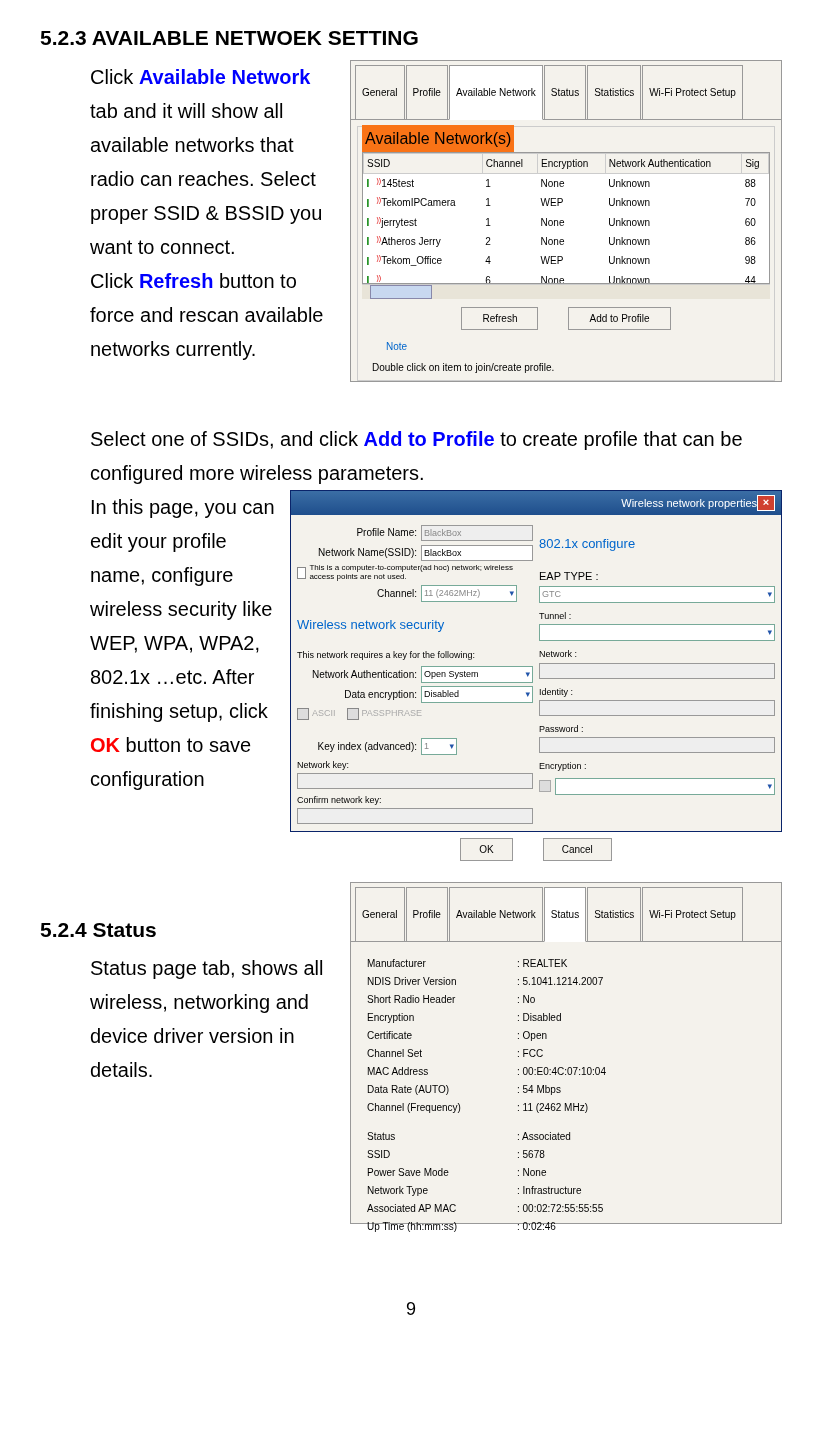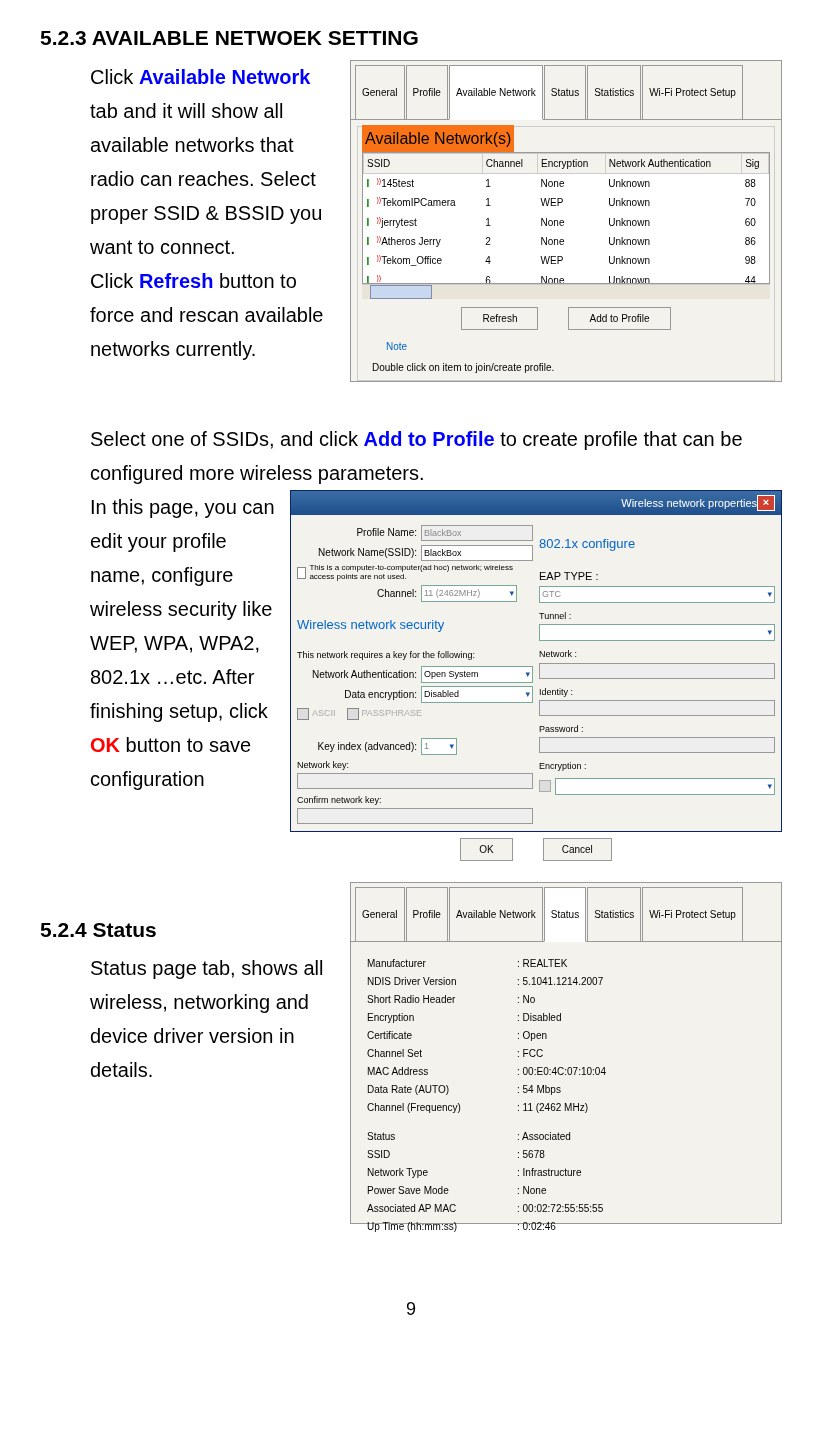--- a/index.html
+++ b/index.html
@@ -288,28 +288,28 @@
         <div class="gap"></div>
         <div class="srow">
           <div class="skey">Status</div>
           <div class="sval">Associated</div>
         </div>
         <div class="srow">
           <div class="skey">SSID</div>
           <div class="sval">5678</div>
         </div>
         <div class="srow">
+          <div class="skey">Power Save Mode</div>
+          <div class="sval">None</div>
+        </div>
+        <div class="srow">
           <div class="skey">Network Type</div>
           <div class="sval">Infrastructure</div>
         </div>
         <div class="srow">
-          <div class="skey">Power Save Mode</div>
-          <div class="sval">None</div>
-        </div>
-        <div class="srow">
           <div class="skey">Associated AP MAC</div>
           <div class="sval">00:02:72:55:55:55</div>
         </div>
         <div class="srow">
           <div class="skey">Up Time (hh:mm:ss)</div>
           <div class="sval">0:02:46</div>
         </div>
       </div>
   </div>
 

